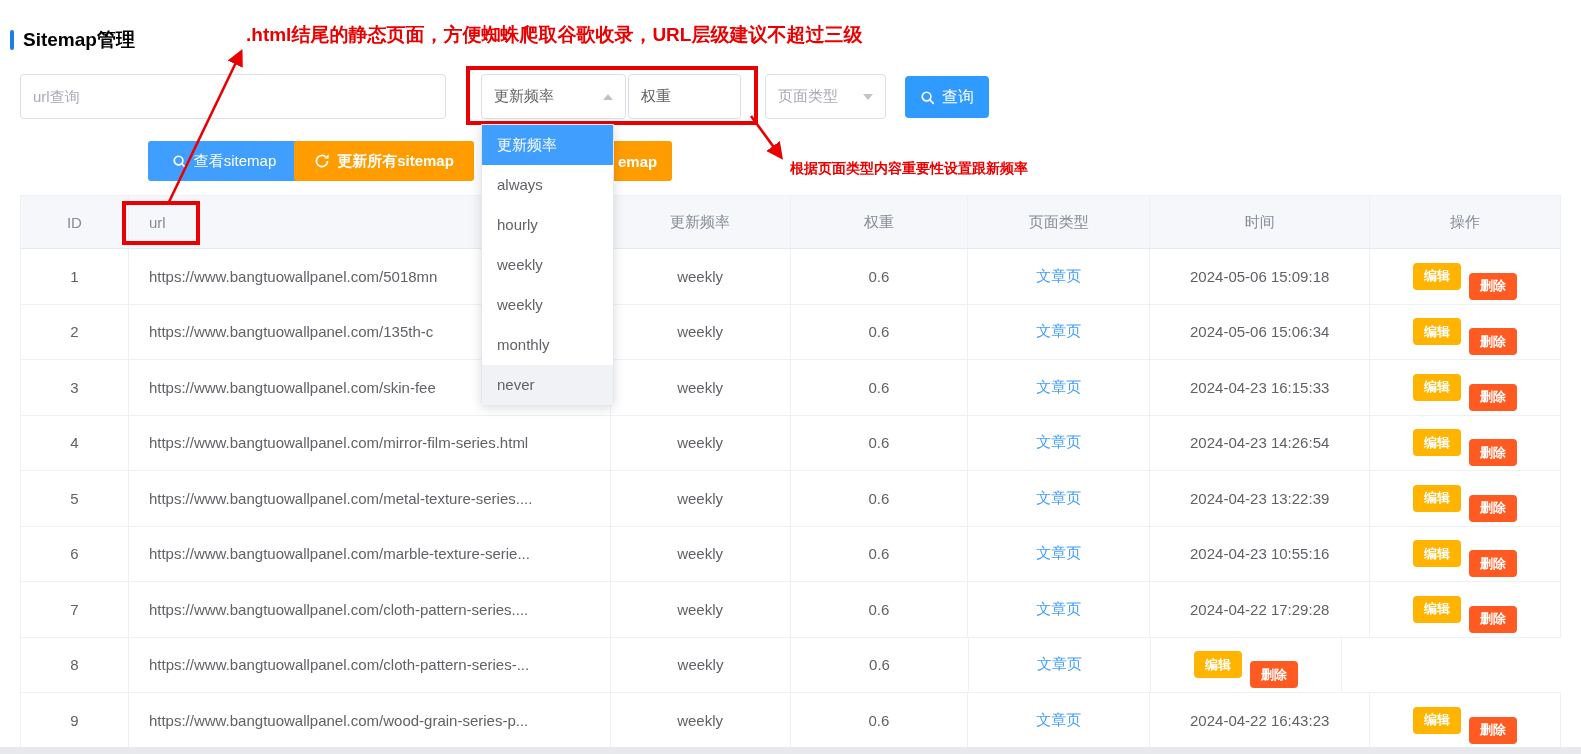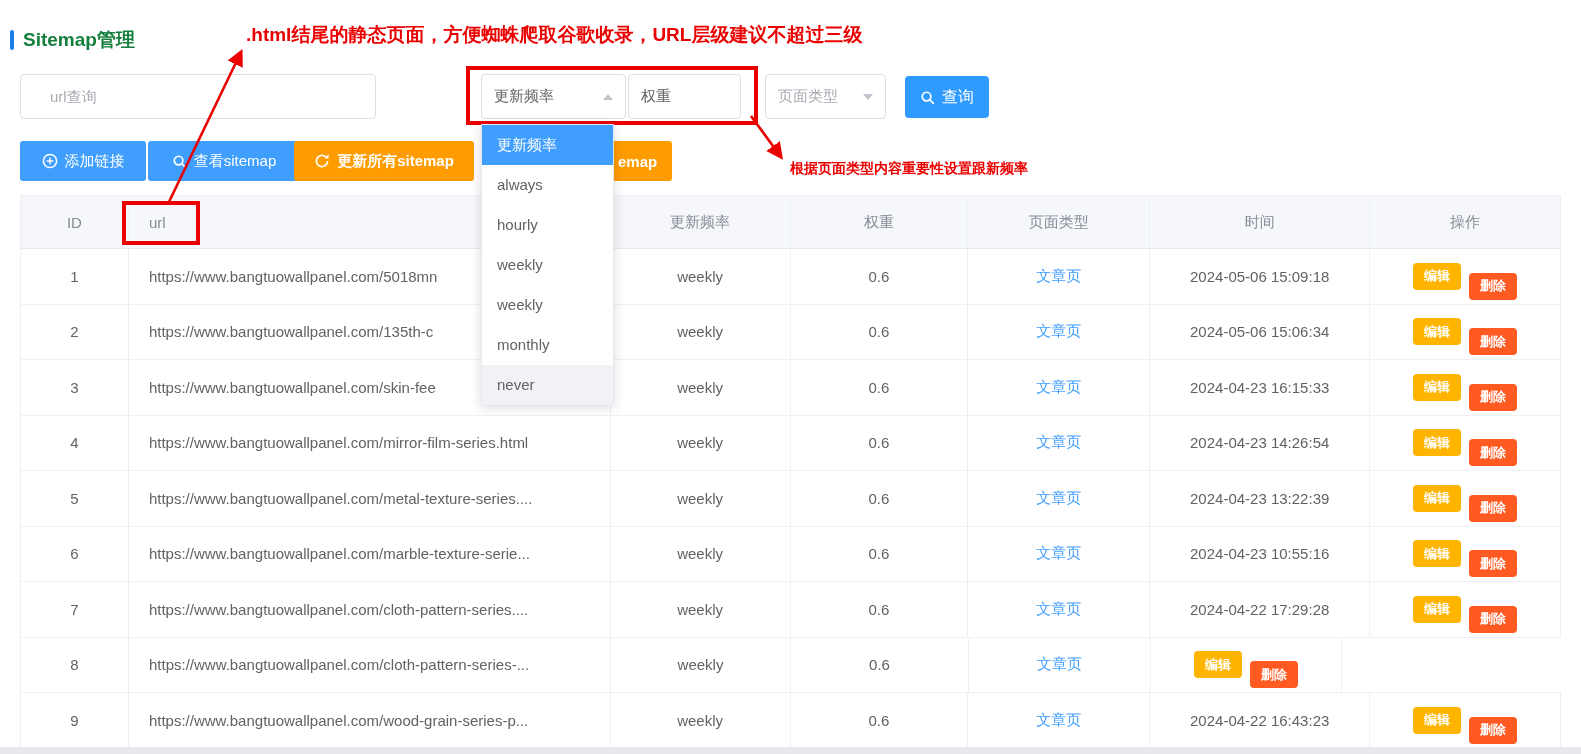--- a/index.html
+++ b/index.html
@@ -2,36 +2,36 @@
 <html><head>
 <meta charset="utf-8">
 <style>
   html,body{margin:0;padding:0;background:#fff;}
   body{font-family:"Liberation Sans","DejaVu Sans",sans-serif;}
   .page{position:relative;width:1581px;height:754px;background:#fff;overflow:hidden;}
 
   
   .page-title{position:absolute;left:10px;top:27px;display:flex;align-items:center;gap:9px;}
   .title-bar{width:4px;height:20px;background:#1a80e6;border-radius:2px;}
-  .title-text{color:#15803d;font-size:19px;font-weight:600;}
+  .title-text{color:#000000;font-size:19px;font-weight:600;}
 
   
   .note{position:absolute;color:#ea0000;font-weight:700;}
   .note1{left:246px;top:22px;font-size:19px;}
   .note2{left:790px;top:160px;font-size:14px;}
   .red-box{position:absolute;border:4px solid #ea0000;box-sizing:border-box;pointer-events:none;}
   .red-box-selects{left:466px;top:66px;width:292px;height:59px;z-index:35;}
   .red-box-url{left:122px;top:201px;width:78px;height:44px;z-index:35;}
   .arrow-layer{position:absolute;left:0;top:0;width:1581px;height:754px;z-index:45;pointer-events:none;}
 
   
   .box{position:absolute;top:74px;height:45px;box-sizing:border-box;background:#fff;
        border:1px solid #dcdfe6;border-radius:4px;display:flex;align-items:center;
        font-size:15px;color:#606266;}
-  .url-input{left:20px;width:356px;padding:0 29px;outline:none;font-family:inherit;}
+  .url-input{left:20px;width:426px;padding:0 12px;outline:none;font-family:inherit;}
   .url-input::placeholder{color:#a8abb2;}
   .sel-freq{left:481px;width:145px;padding:0 12px;justify-content:space-between;}
   .sel-weight{left:628px;width:113px;padding:0 12px;}
   .sel-ptype{left:765px;width:121px;padding:0 12px;justify-content:space-between;color:#a8abb2;}
   .caret-up{width:0;height:0;border-left:5px solid transparent;border-right:5px solid transparent;border-bottom:6px solid #c0c4cc;}
   .caret-down{width:0;height:0;border-left:5px solid transparent;border-right:5px solid transparent;border-top:6px solid #c0c4cc;}
   .query-btn{position:absolute;left:905px;top:76px;width:84px;height:42px;background:#2f9aff;
              border:none;border-radius:4px;color:#fff;font-size:16px;display:flex;align-items:center;
              justify-content:center;gap:7px;cursor:pointer;font-family:inherit;}
 
@@ -102,30 +102,20 @@
   <button class="query-btn">
     <span style="display:flex;">
       <svg width="15" height="15" viewBox="0 0 16 16">
           <circle cx="7" cy="7" r="4.6" fill="none" stroke="#fff" stroke-width="1.8"></circle>
           <line x1="10.6" y1="10.6" x2="14.2" y2="14.2" stroke="#fff" stroke-width="1.8" stroke-linecap="round"></line>
         </svg>
     </span>
     <span>查询</span>
   </button>
 
-  <button class="tbtn btn-add">
-    <span style="display:flex;">
-      <svg width="16" height="16" viewBox="0 0 16 16">
-          <circle cx="8" cy="8" r="6.6" fill="none" stroke="#fff" stroke-width="1.5"></circle>
-          <line x1="8" y1="4.7" x2="8" y2="11.3" stroke="#fff" stroke-width="1.5"></line>
-          <line x1="4.7" y1="8" x2="11.3" y2="8" stroke="#fff" stroke-width="1.5"></line>
-        </svg>
-    </span>
-    <span>添加链接</span>
-  </button>
 
   <button class="tbtn btn-view">
     <span style="display:flex;">
       <svg width="15" height="15" viewBox="0 0 16 16">
           <circle cx="7" cy="7" r="4.6" fill="none" stroke="#fff" stroke-width="1.8"></circle>
           <line x1="10.6" y1="10.6" x2="14.2" y2="14.2" stroke="#fff" stroke-width="1.8" stroke-linecap="round"></line>
         </svg>
     </span>
     <span>查看sitemap</span>
   </button>

